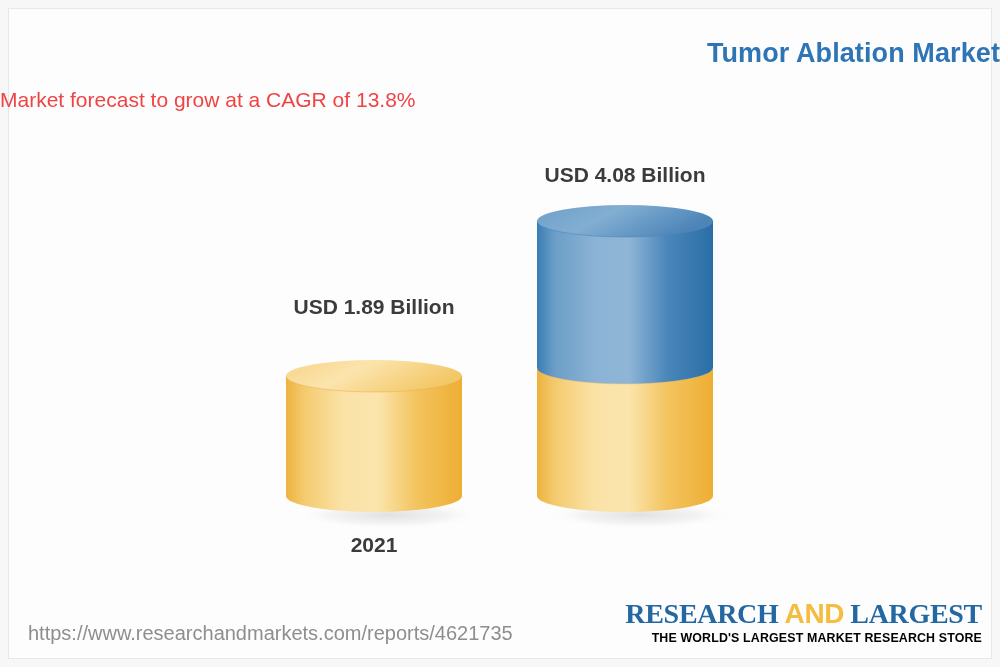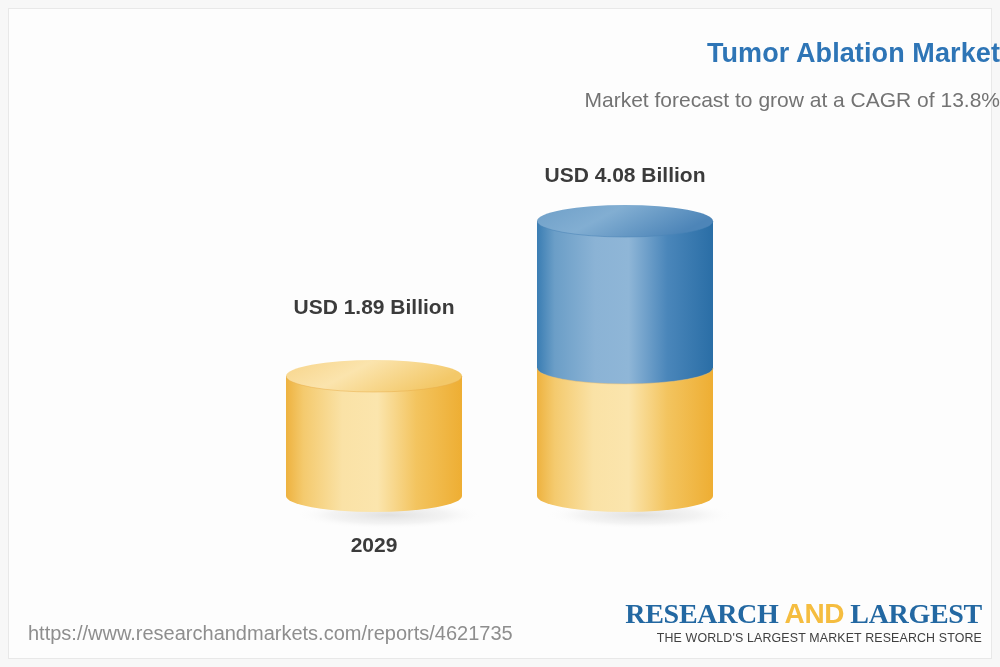--- a/index.html
+++ b/index.html
@@ -45,24 +45,24 @@
     font-weight: bold;
     color: #2e75b6;
     letter-spacing: 0.1px;
     white-space: nowrap;
   }
   #chart-subtitle {
     position: absolute;
     left: 0;
     top: 88px;
     width: 1000px;
-    text-align: right;
+    text-align: left;
     font-size: 21px;
     font-weight: normal;
-    color: #737373;
+    color: #ef4444;
     white-space: nowrap;
   }
 
   
   #plot-area {
     position: absolute;
     left: 0;
     top: 0;
     width: 1000px;
     height: 600px;
@@ -123,22 +123,22 @@
     font-weight: bold;
     letter-spacing: -0.3px;
     line-height: 1;
     white-space: nowrap;
   }
   .logo-blue { color: #2368a2; font-family: Liberation Serif, serif; }
   .logo-gold { color: #f5bd40; }
   #logo-tagline {
     margin-top: 4px;
     font-size: 12.4px;
-    font-weight: normal;
-    color: #404040;
+    font-weight: bold;
+    color: #000000;
     letter-spacing: 0.15px;
     line-height: 1;
     white-space: nowrap;
   }
 </style>
 </head>
 <body>
 
 <div id="canvas">
   <div id="card"></div>
@@ -176,21 +176,21 @@
         <ellipse cx="103" cy="171" rx="94" ry="14" fill="url(#shadow2024)"></ellipse>
 
         <path d="M 0,32 L 0,152 A 88,16 0 0 0 176,152 L 176,32 Z" fill="url(#yellowBody2024)"></path>
 
         <ellipse cx="88" cy="32" rx="88" ry="16" fill="url(#yellowTop2024)"></ellipse>
 
         <path d="M 0,32 A 88,16 0 0 0 176,32" fill="none" stroke="#e8ad4a" stroke-width="0.9" opacity="0.55"></path>
       </svg>
     </div>
 
-    <div class="cat-label" id="label-2024-cat">2029</div>
+    <div class="cat-label" id="label-2024-cat">2021</div>
 
     <div class="value-label" id="label-2030-value">USD 4.08 Billion</div>
 
     <div class="cyl-group" id="bar-2030-group">
       <svg class="cyl-svg" width="196" height="355" viewBox="0 0 196 355">
         <defs>
           <linearGradient id="blueBody2030" x1="0" y1="0" x2="1" y2="0">
             <stop offset="0%" stop-color="#3a7db3"></stop>
             <stop offset="10%" stop-color="#6b9ec7"></stop>
             <stop offset="33%" stop-color="#8bb3d5"></stop>

